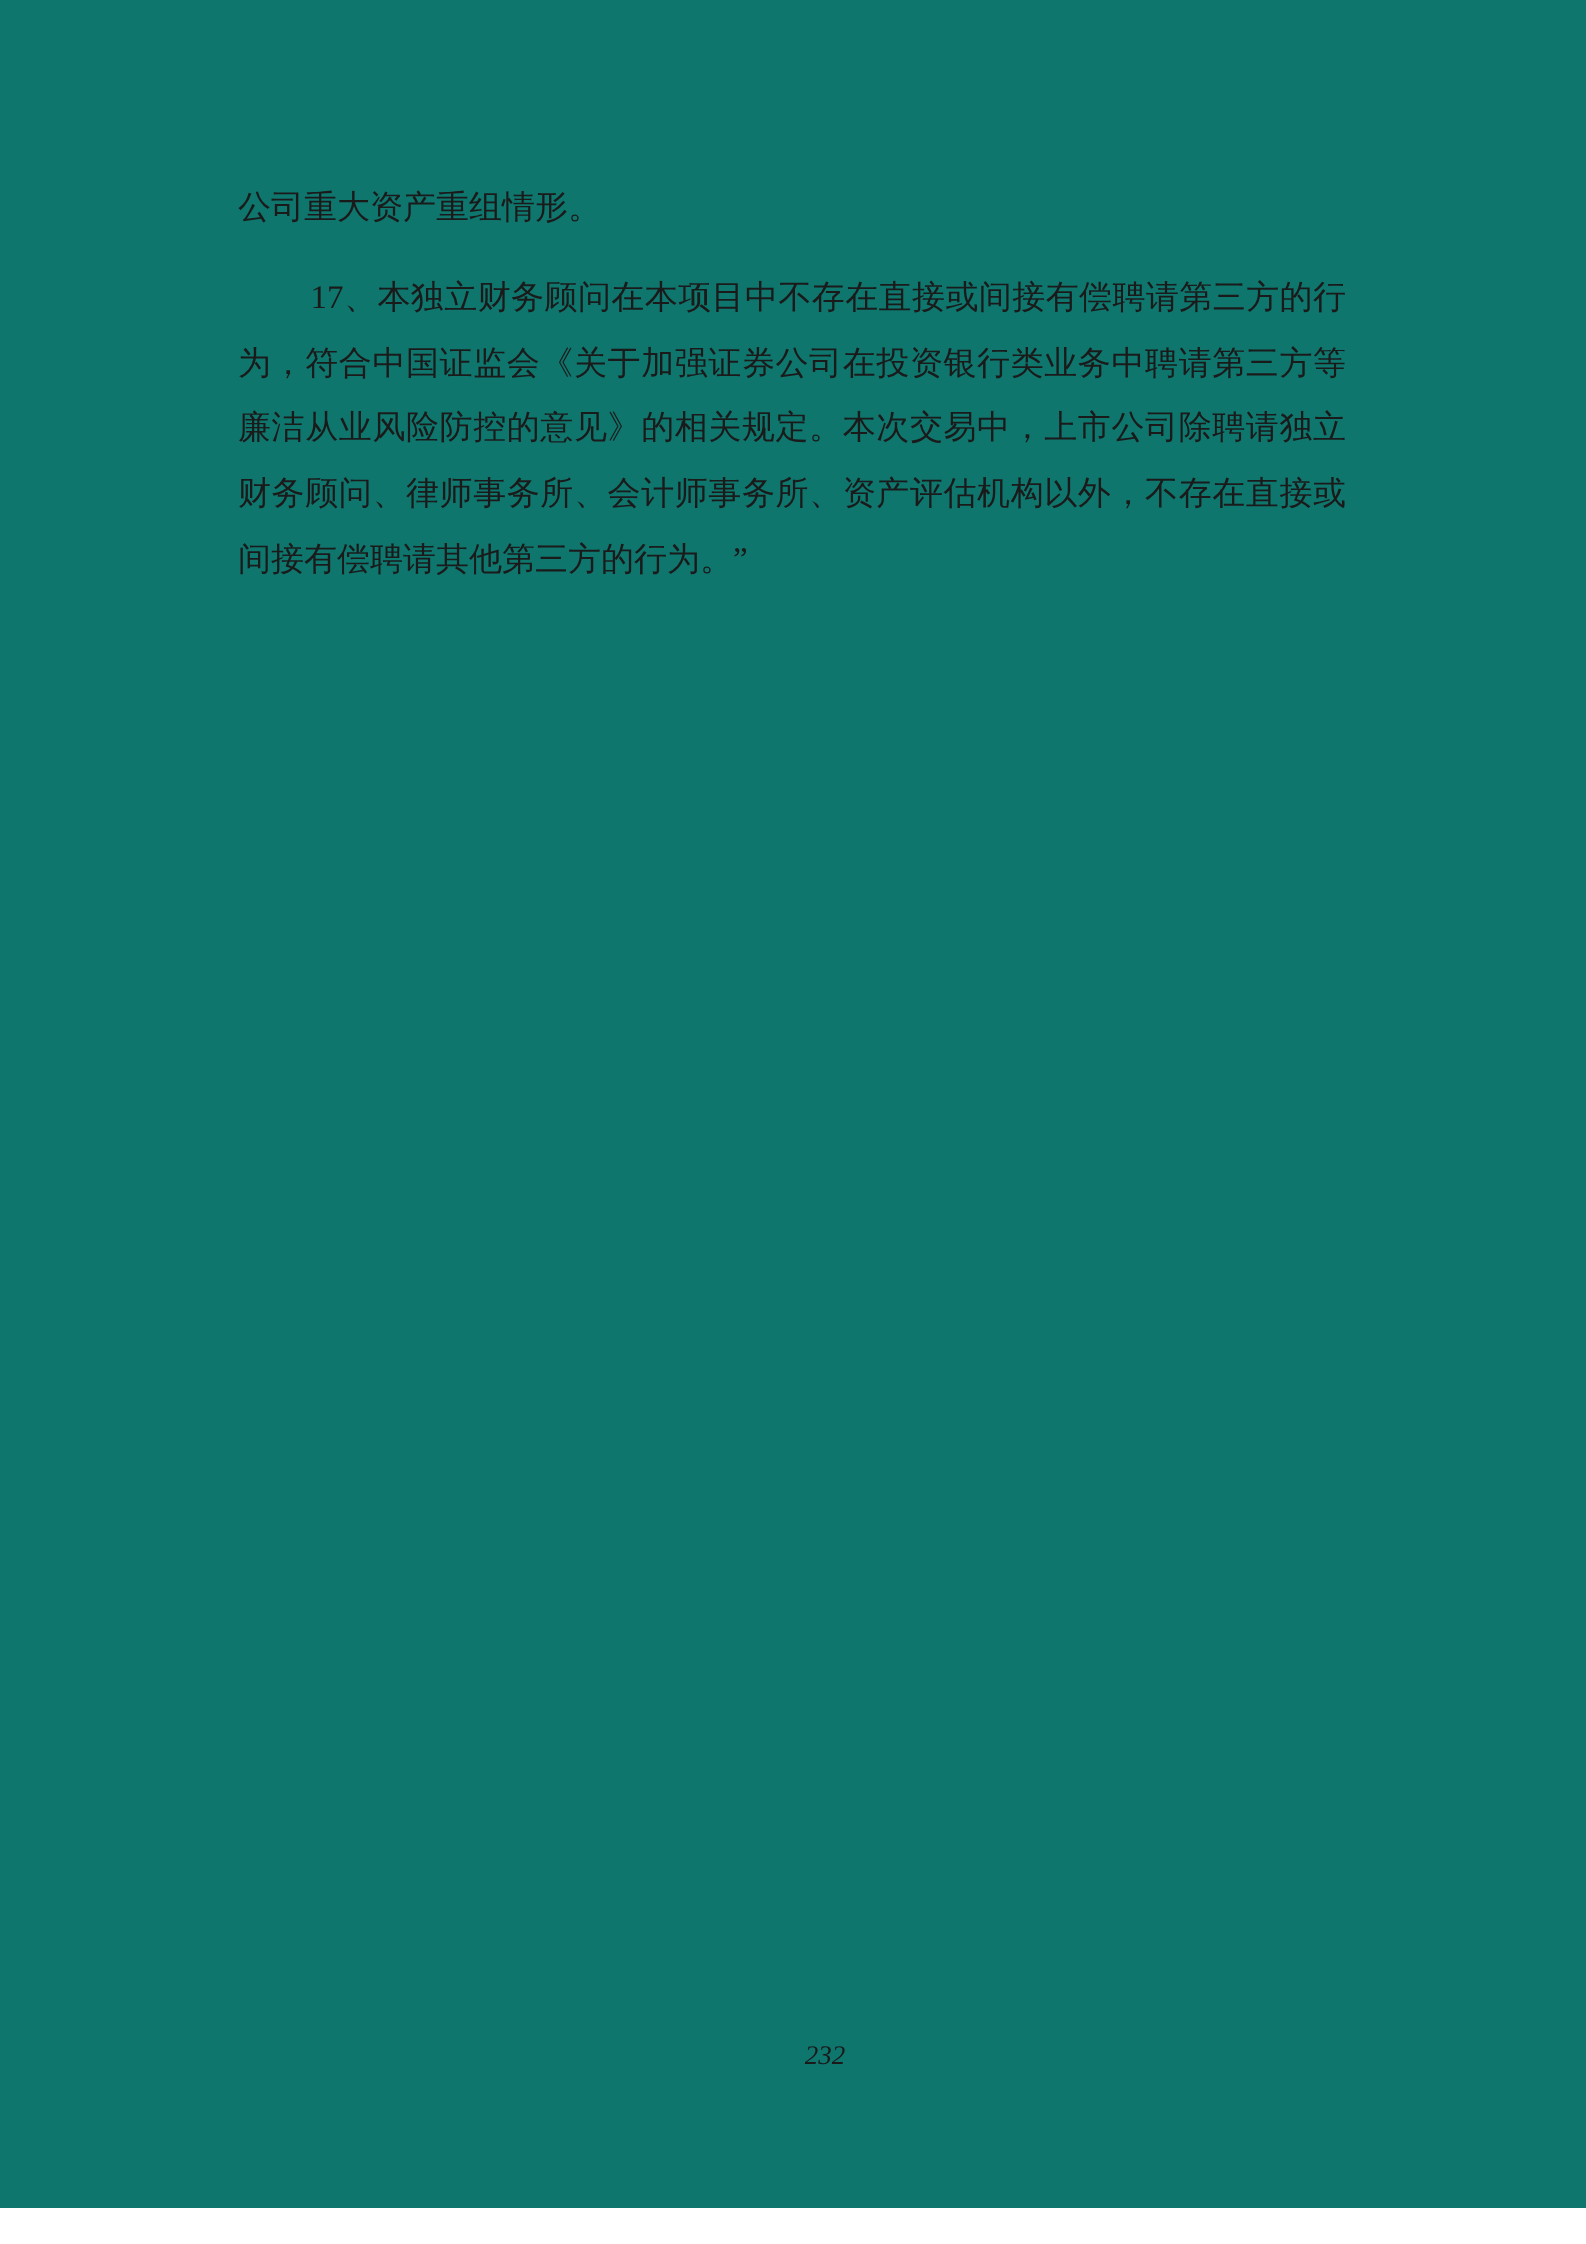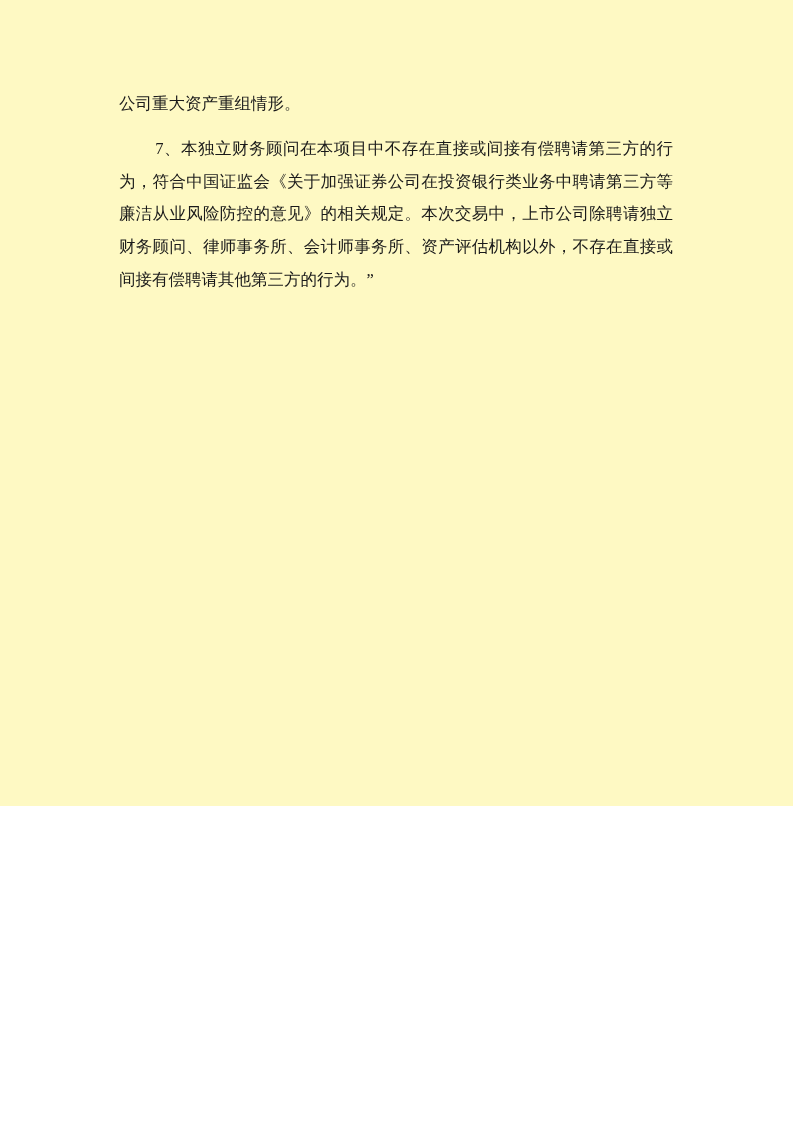--- a/index.html
+++ b/index.html
@@ -3,23 +3,23 @@
 <meta charset="utf-8">
 <style>
   html, body {
     margin: 0;
     padding: 0;
     background: #ffffff;
   }
   .page {
     position: relative;
     width: 793px;
-    height: 806px;
+    height: 1104px;
     margin: 0 auto;
-    background: #fef9c3;
+    background: #0f766e;
     overflow: hidden;
     font-family: "Liberation Serif", "DejaVu Serif", serif;
     color: #1a1a1a;
   }
   .content {
     position: absolute;
     top: 88px;
     left: 119px;
     width: 554px;
     font-size: 16.5px;
@@ -43,16 +43,16 @@
     color: #1a1a1a;
     font-style: italic;
   }
 </style>
 </head>
 <body>
 
 <div class="page">
   <div class="content">
     <p class="para">公司重大资产重组情形。</p>
-    <p class="para indent">7、本独立财务顾问在本项目中不存在直接或间接有偿聘请第三方的行为，符合中国证监会《关于加强证券公司在投资银行类业务中聘请第三方等廉洁从业风险防控的意见》的相关规定。本次交易中，上市公司除聘请独立财务顾问、律师事务所、会计师事务所、资产评估机构以外，不存在直接或间接有偿聘请其他第三方的行为。”</p>
+    <p class="para indent">17、本独立财务顾问在本项目中不存在直接或间接有偿聘请第三方的行为，符合中国证监会《关于加强证券公司在投资银行类业务中聘请第三方等廉洁从业风险防控的意见》的相关规定。本次交易中，上市公司除聘请独立财务顾问、律师事务所、会计师事务所、资产评估机构以外，不存在直接或间接有偿聘请其他第三方的行为。”</p>
   </div>
   <div class="footer">232</div>
 </div>
 
 </body></html>

